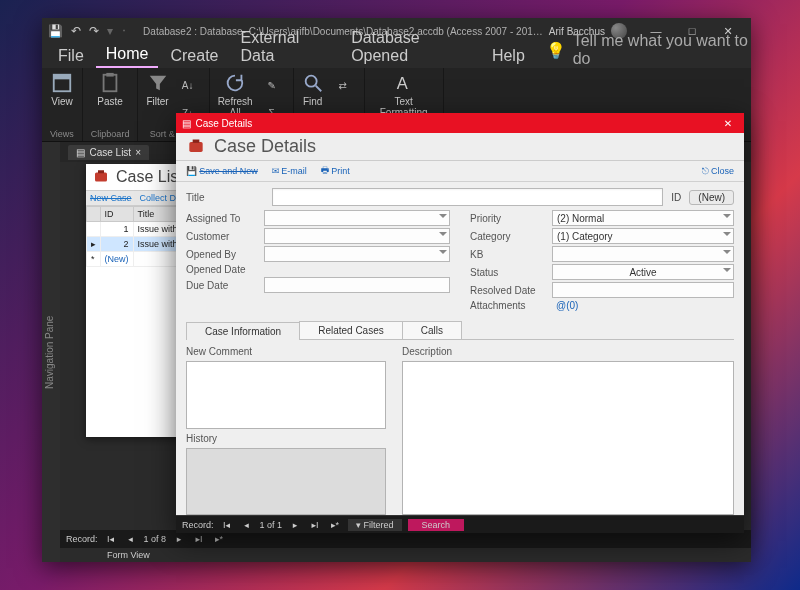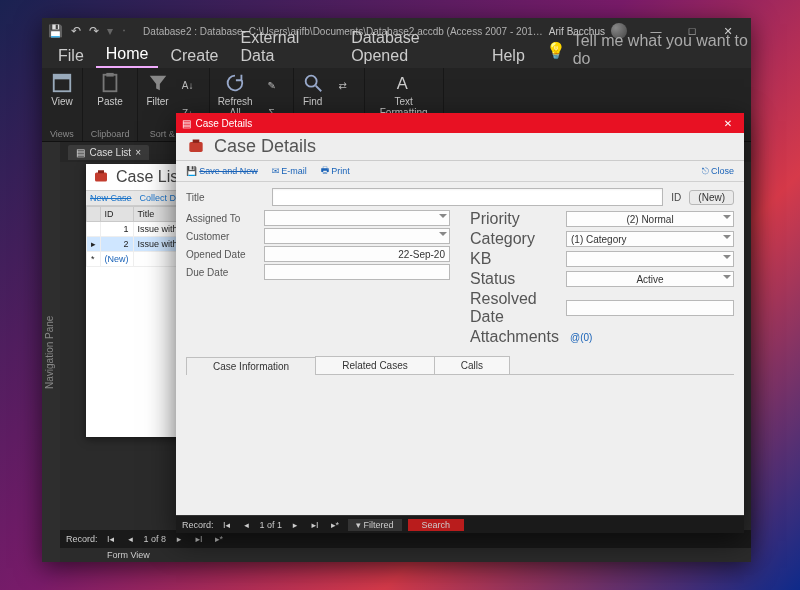--- a/index.html
+++ b/index.html
@@ -47,31 +47,31 @@
   .casewin .ctitle { height:20px; background:#e81123; color:#fff; display:flex; align-items:center; padding:0 6px; font-size:10px; }
   .casewin .ctitle .cx { margin-left:auto; width:20px; text-align:center; }
   .casewin .chdr { height:28px; background:#eee; display:flex; align-items:center; gap:8px; padding:0 10px; border-bottom:1px solid #ccc; }
   .casewin .chdr h2 { font-size:18px; font-weight:400; color:#555; }
   .casewin .ccmd { display:flex; gap:14px; padding:2px 10px; font-size:9px; color:#1a63b8; border-bottom:1px solid #d0d0d0; }
   .casewin .ccmd a{display:flex;align-items:center;gap:2px;}
   .casewin .ccmd .spacer{flex:1;}
   .casewin .cbody { flex:1; background:#efefef; padding:6px 10px 0; overflow:hidden; display:flex; flex-direction:column; }
   .row1 { display:flex; align-items:center; gap:8px; margin-bottom:4px; }
   .lbl { width:78px; color:#555; font-size:10px; }
-  .lbls { width:96px; color:#555; font-size:16px; }
+  .lbls { width:82px; color:#555; font-size:10px; }
   .caseinputlong { flex:1; height:18px; border:1px solid #b8b8b8; background:#fff; box-shadow: inset 0 1px 2px rgba(0,0,0,.05);}
   .cols { display:flex; gap:20px; }
   .col { flex:1; }
   .frow { display:flex; align-items:center; margin-bottom:2px; }
   .frow .inp { flex:1; height:16px; border:1px solid #b8b8b8; background:#fdfdfd; font-size:10px; padding:0 4px; display:flex; align-items:center; justify-content:flex-end; position:relative;}
   .frow .inp.dd::after{content:"";position:absolute;right:2px;top:3px;border:4px solid transparent;border-top-color:#888;}
   .idchip{border:1px solid #b8b8b8;background:#eaeaea;border-radius:3px;padding:1px 8px;font-size:10px;}
   .idtxt{font-size:10px;color:#444;}
   .tabsrow{display:flex;gap:0;margin-top:8px;border-bottom:1px solid #bfbfbf;font-size:10px;}
-  .rtab{padding:3px 26px;border:1px solid #bfbfbf;border-bottom:none;background:#f7f7f7;margin-right:-1px;}
+  .rtab{padding:3px 18px;border:1px solid #bfbfbf;border-bottom:none;background:#f7f7f7;margin-right:-1px;}
   .rtab.on{background:#efefef;position:relative;top:1px;}
   .notescols{display:flex;gap:16px;margin-top:6px;height:170px;}
   .nc{display:flex;flex-direction:column;gap:4px;}
   .nc label{font-size:10px;color:#555;}
   .ta{border:1px solid #b3b3b3;background:#fff;flex:1;}
   .ta.dark{background:#dcdcdc;}
   .ncA{width:200px;}
   .ncB{flex:1;}
   svg{display:block;}
   .dim{color:#666;}
@@ -311,36 +311,39 @@
               <span></span>
             </div>
           </div>
         <div class="frow">
             <div class="lbl">Customer</div>
             <div class="inp dd">
               <span></span>
             </div>
           </div>
         <div class="frow">
+            <div class="lbl">Opened By</div>
+            <div class="inp dd">
+              <span></span>
+            </div>
+          </div>
+        <div class="frow">
             <div class="lbl">Opened Date</div>
-            <div class="inp">
-              <span>22-Sep-20</span>
-            </div>
           </div>
         <div class="frow">
             <div class="lbl">Due Date</div>
             <div class="inp">
               <span></span>
             </div>
           </div>
       </div>
       <div class="col">
         <div class="frow">
             <div class="lbls">Priority</div>
-            <div class="inp dd" style="justify-content:center">
+            <div class="inp dd" style="justify-content:flex-start">
               <span>(2) Normal</span>
             </div>
           </div>
         <div class="frow">
             <div class="lbls">Category</div>
             <div class="inp dd" style="justify-content:flex-start">
               <span>(1) Category</span>
             </div>
           </div>
         <div class="frow">
@@ -367,29 +370,41 @@
           </div>
       </div>
     </div>
 
     <div class="tabsrow">
       <div class="rtab on">Case Information</div>
       <div class="rtab">Related Cases</div>
       <div class="rtab">Calls</div>
     </div>
 
+    <div class="notescols">
+      <div class="nc ncA">
+        <label>New Comment</label>
+        <div class="ta" style="height:44px"></div>
+        <label>History</label>
+        <div class="ta dark"></div>
+      </div>
+      <div class="nc ncB">
+        <label>Description</label>
+        <div class="ta"></div>
+      </div>
+    </div>
   </div>
 
   <div class="recordbar2">
     <span>Record:</span>
     <span class="navbtn">I◂</span>
     <span class="navbtn">◂</span>
     <span>1 of 1</span>
     <span class="navbtn">▸</span>
     <span class="navbtn">▸I</span>
     <span class="navbtn">▸*</span>
     <span style="background:#333;padding:1px 8px;display:flex;align-items:center;gap:3px">
         <span>▾</span>
         <span>Filtered</span>
       </span>
-    <span style="background:#b91c1c;padding:1px 14px">Search</span>
+    <span style="background:#be185d;padding:1px 14px">Search</span>
   </div>
 </div>
 
 </body></html>

